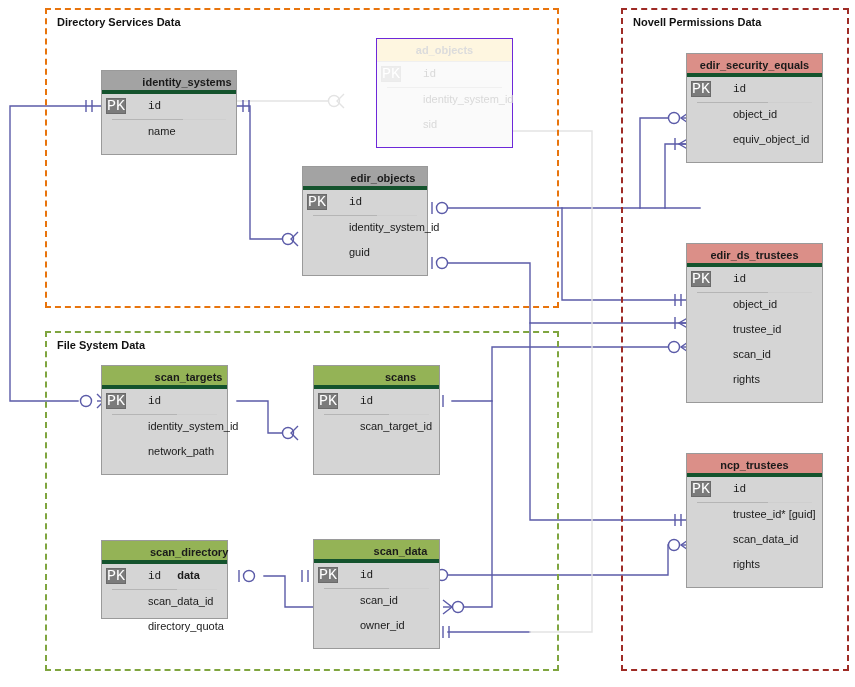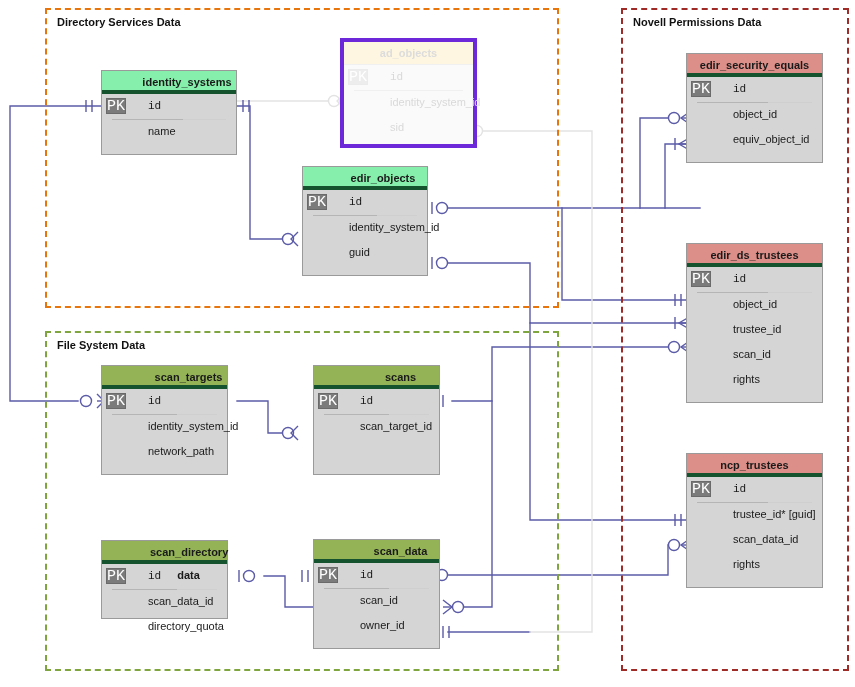--- a/index.html
+++ b/index.html
@@ -15,35 +15,35 @@
   .g-ds{border:2px dashed #E8740C;}
   .g-fs{border:2px dashed #7FA53F;}
   .g-np{border:2px dashed #9E2B25;}
 
   
   .tbl{position:absolute;box-sizing:border-box;border:1px solid #9a9a9a;
        background:#D5D5D5;box-shadow:0 0 0 0 transparent;}
   .tbl .hdr{height:23px;line-height:23px;text-align:center;font-size:11px;
             font-weight:bold;color:#1a1a1a;border-bottom:4px solid #14532d;
             box-sizing:border-box;}
-  .hdr-yellow{background:#86efac;padding-left:36px;}
+  .hdr-yellow{background:#a3a3a3;padding-left:36px;}
   .hdr-green{background:#94B356;padding-left:48px;}
   .hdr-red{background:#DB8F88;}
   .tbl .rows{position:relative;}
   .row{position:relative;height:25px;line-height:25px;font-size:11px;color:#1a1a1a;
        padding-left:46px;box-sizing:border-box;white-space:nowrap;}
   .row.pkrow{padding-left:46px;font-family:Liberation Mono, monospace;}
   .pkbadge{position:absolute;left:4px;top:4px;width:20px;height:16px;line-height:16px;
            text-align:center;font-size:15px;color:#ffffff;background:#7b7b7b;
            border:1px solid #6a6a6a;box-sizing:border-box;}
   .sep{position:absolute;left:10px;right:10px;height:1px;
        background:linear-gradient(to right,#b5b5b5,#b5b5b5 62%,#cfcfcf 62%,#cfcfcf 100%);}
 
   
-  .ghost{opacity:1;border:4px solid #6d28d9;background:#fafafa;}
+  .ghost{opacity:1;border:1px solid #6d28d9;background:#fafafa;margin-left:36px;}
   .ghost .hdr{background:#FEF6E0;color:#dcdcdc;border-bottom:1px solid #f0f0f0;}
   .ghost .row{color:#d9d9d9;}
   .ghost .pkbadge{background:#ededed;border-color:#ebebeb;color:#ffffff;}
   .ghost .sep{background:#f0f0f0;}
 </style>
 </head>
 <body>
 
 <div id="canvas">
 

